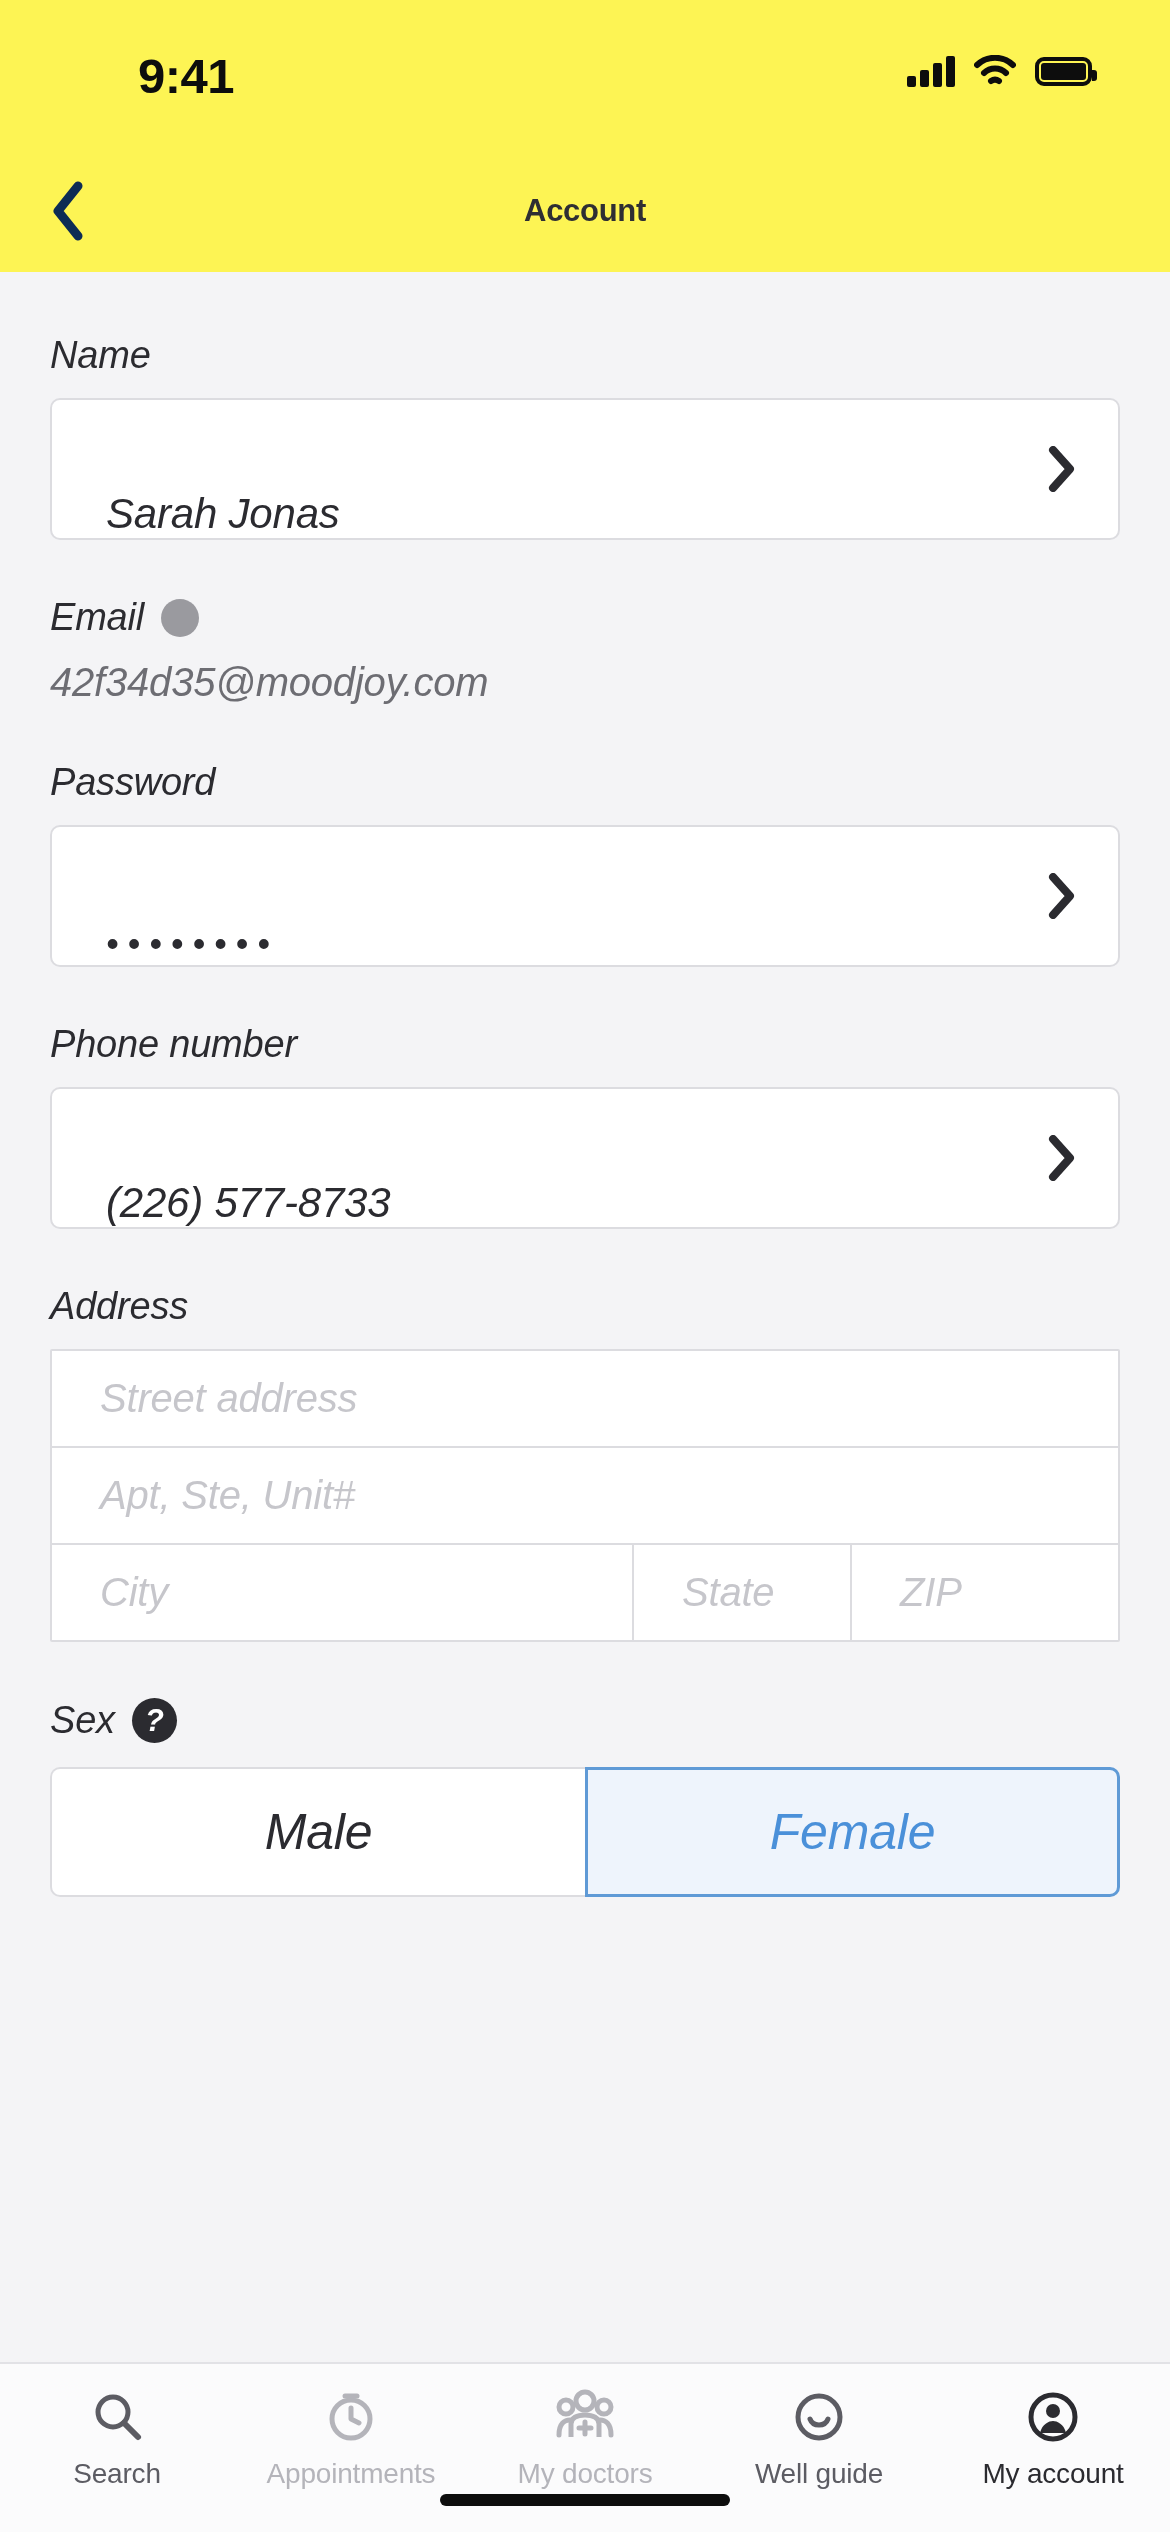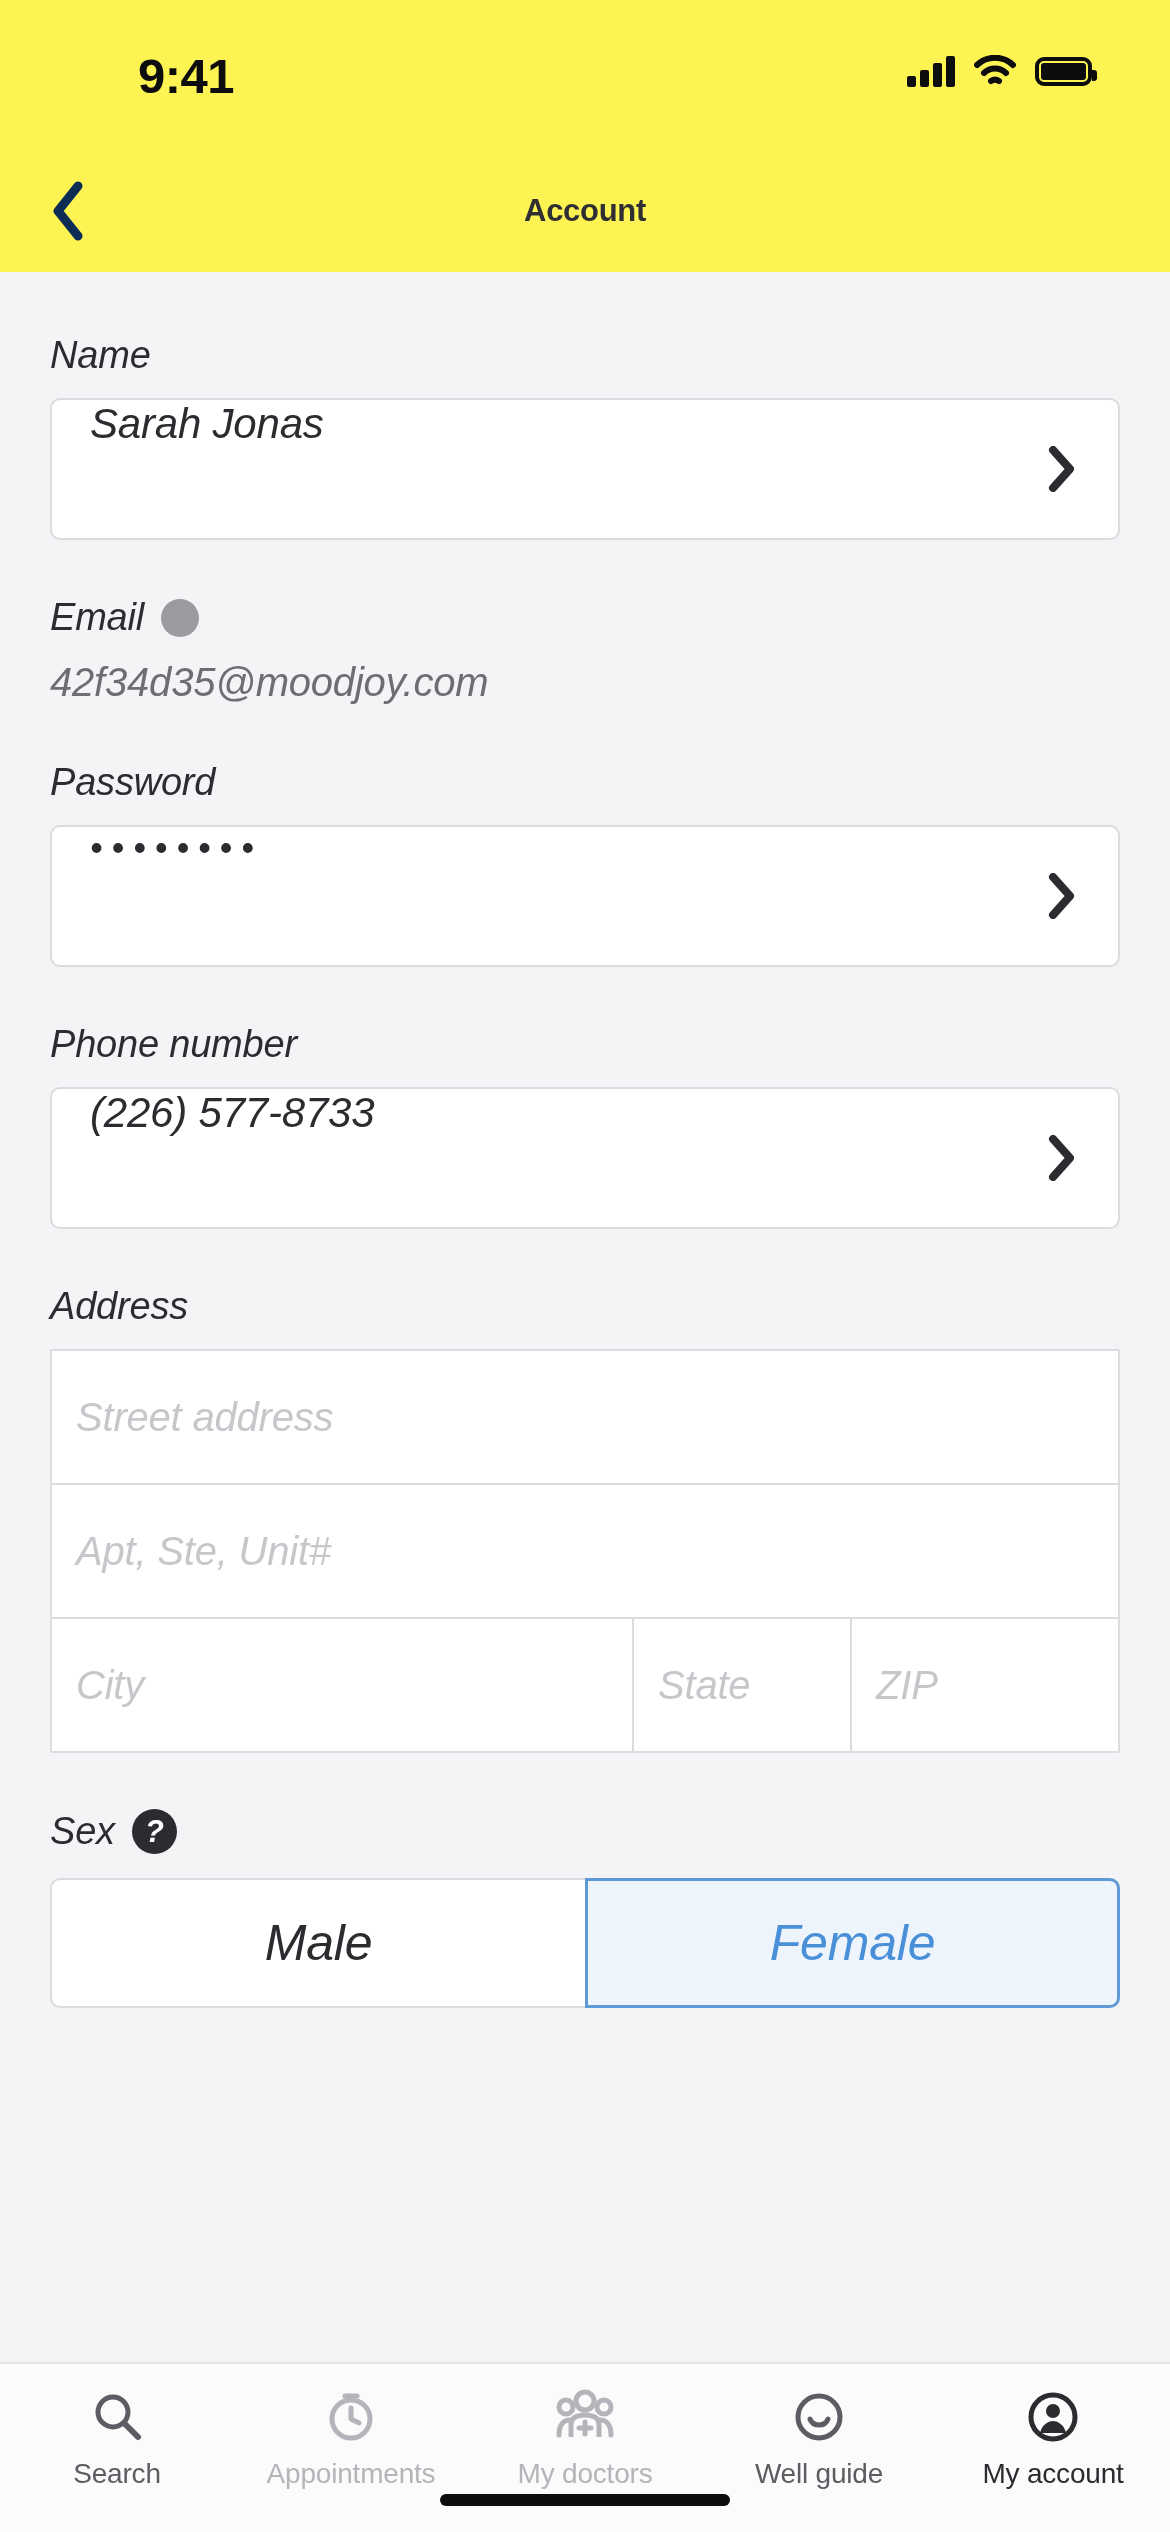--- a/index.html
+++ b/index.html
@@ -133,22 +133,22 @@
     display: flex; align-items: center; justify-content: center;
     cursor: pointer;
   }
 
   .input-box {
     background: #ffffff;
     border: 2px solid #dcdce0;
     border-radius: 10px;
     height: 142px;
     display: flex;
-    align-items: flex-start;
-    padding: 0 38px;
+    align-items: flex-end;
+    padding: 0 54px;
     position: relative;
   }
   .input-value {
     font-size: 42px;
     color: #2b2b30;
     letter-spacing: -0.2px;
   }
   .input-value.dots {
     font-size: 36px;
     letter-spacing: 9px;
@@ -174,24 +174,24 @@
     border: 2px solid #dcdce0;
     background: #fff;
     border-radius: 2px;
   }
   .addr-row {
     display: flex;
     border-bottom: 2px solid #dcdce0;
   }
   .addr-row:last-child { border-bottom: none; }
   .addr-cell {
-    height: 132px;
-    display: flex;
-    align-items: center;
-    padding: 0 24px;
+    height: 95px;
+    display: flex;
+    align-items: center;
+    padding: 0 48px;
     flex: 1 1 auto;
     border-right: 2px solid #dcdce0;
   }
   .addr-cell:last-child { border-right: none; }
   .addr-cell .ph {
     font-size: 40px;
     color: #c6c6cb;
     letter-spacing: -0.2px;
   }
   .cell-city  { flex: 0 0 582px; }

